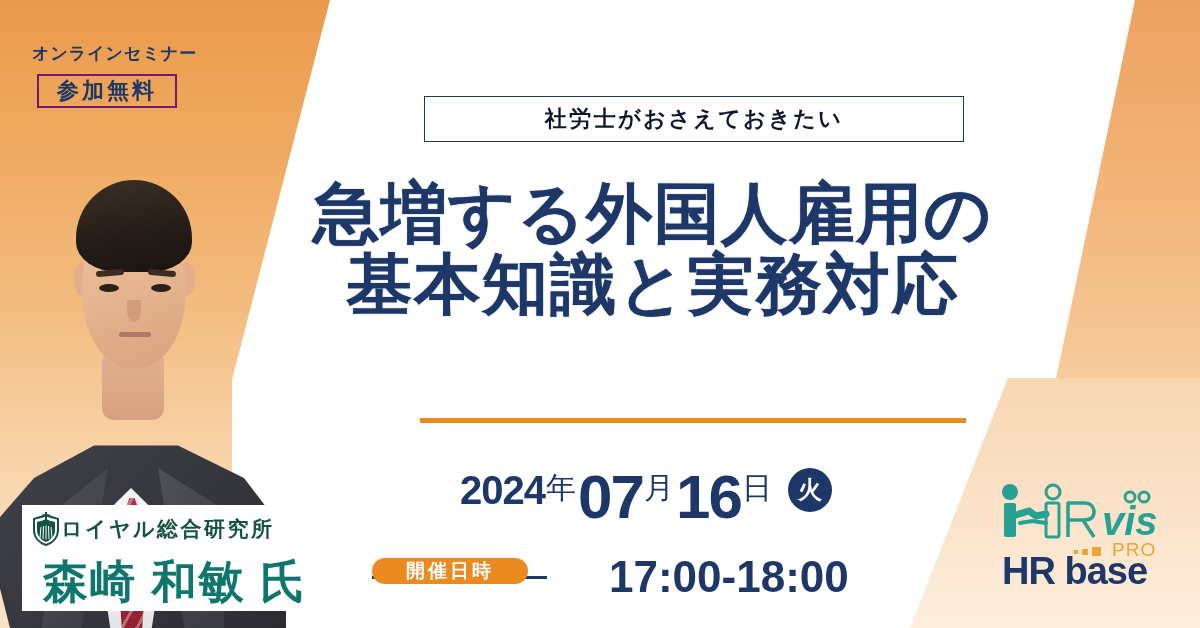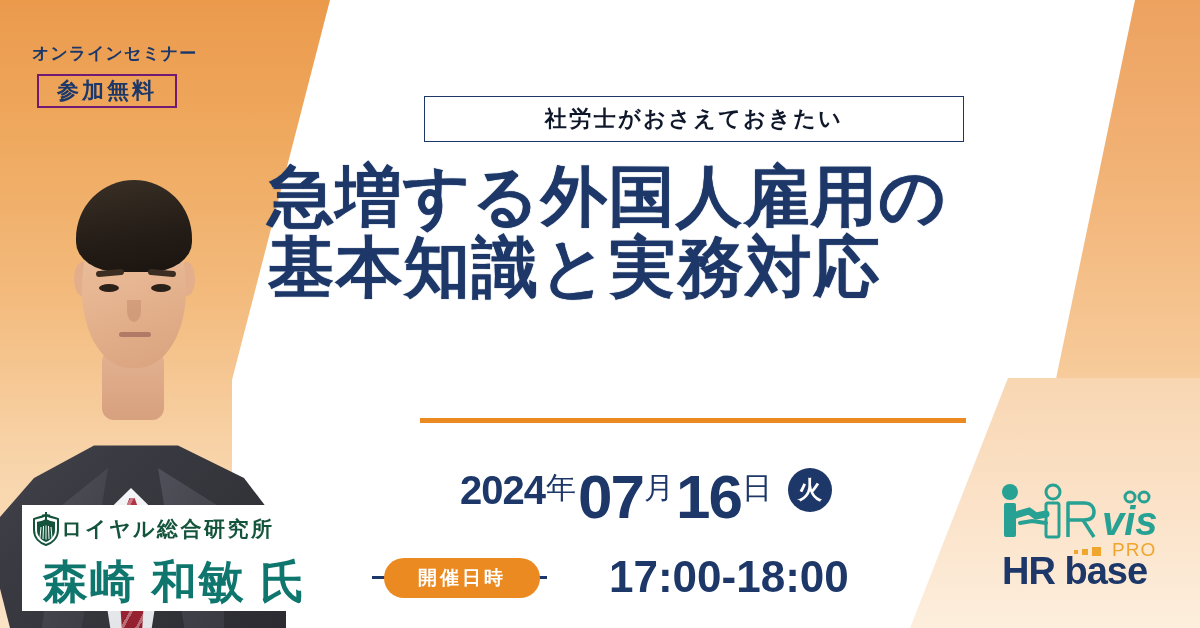--- a/index.html
+++ b/index.html
@@ -109,22 +109,22 @@
   
   .kicker-box {
     position:absolute; left:424px; top:96px; width:540px; height:46px;
     border:1.5px solid #1d3868;
     display:flex; align-items:center; justify-content:center;
   }
   .kicker-box span {
     font-size:22px; font-weight:bold; letter-spacing:2.5px; color:#0f172a;
   }
   .headline {
-    position:absolute; left:268px; top:161px; width:770px;
-    text-align:left;
+    position:absolute; left:268px; top:178px; width:770px;
+    text-align:center;
   }
   .headline .line {
     font-size:66px; font-weight:bold; color:#1d3868;
     letter-spacing:1.5px; line-height:1.08;
     text-shadow:0 0 1px #1d3868;
   }
   .headline .line.l2 { letter-spacing:2px; }
 
   .divider {
     position:absolute; left:420px; top:418px; width:546px; height:5px;
@@ -146,22 +146,22 @@
     font-size:24px; font-weight:bold; margin-left:14px; margin-bottom:2px;
   }
 
   
   .time-row {
     position:absolute; left:372px; top:550px; width:560px; height:54px;
     display:flex; align-items:center;
   }
   .tr-line { width:175px; height:3px; background:#1d3868; }
   .tr-pill {
-    position:absolute; left:12px; top:8px;
-    padding:7px 34px; border-radius:20px; background:#ea8a21;
+    position:absolute; left:0; top:8px;
+    padding:0 34px; border-radius:20px; background:#ea8a21;
     font-size:19px; font-weight:bold; letter-spacing:3px; color:#ffffff;
   }
   .tr-time {
     margin-left:62px; font-size:44px; font-weight:bold;
     color:#1d3868; letter-spacing:0px; white-space:nowrap;
   }
 
   
   .speaker-plate {
     position:absolute; left:22px; top:505px; width:316px; height:106px;

